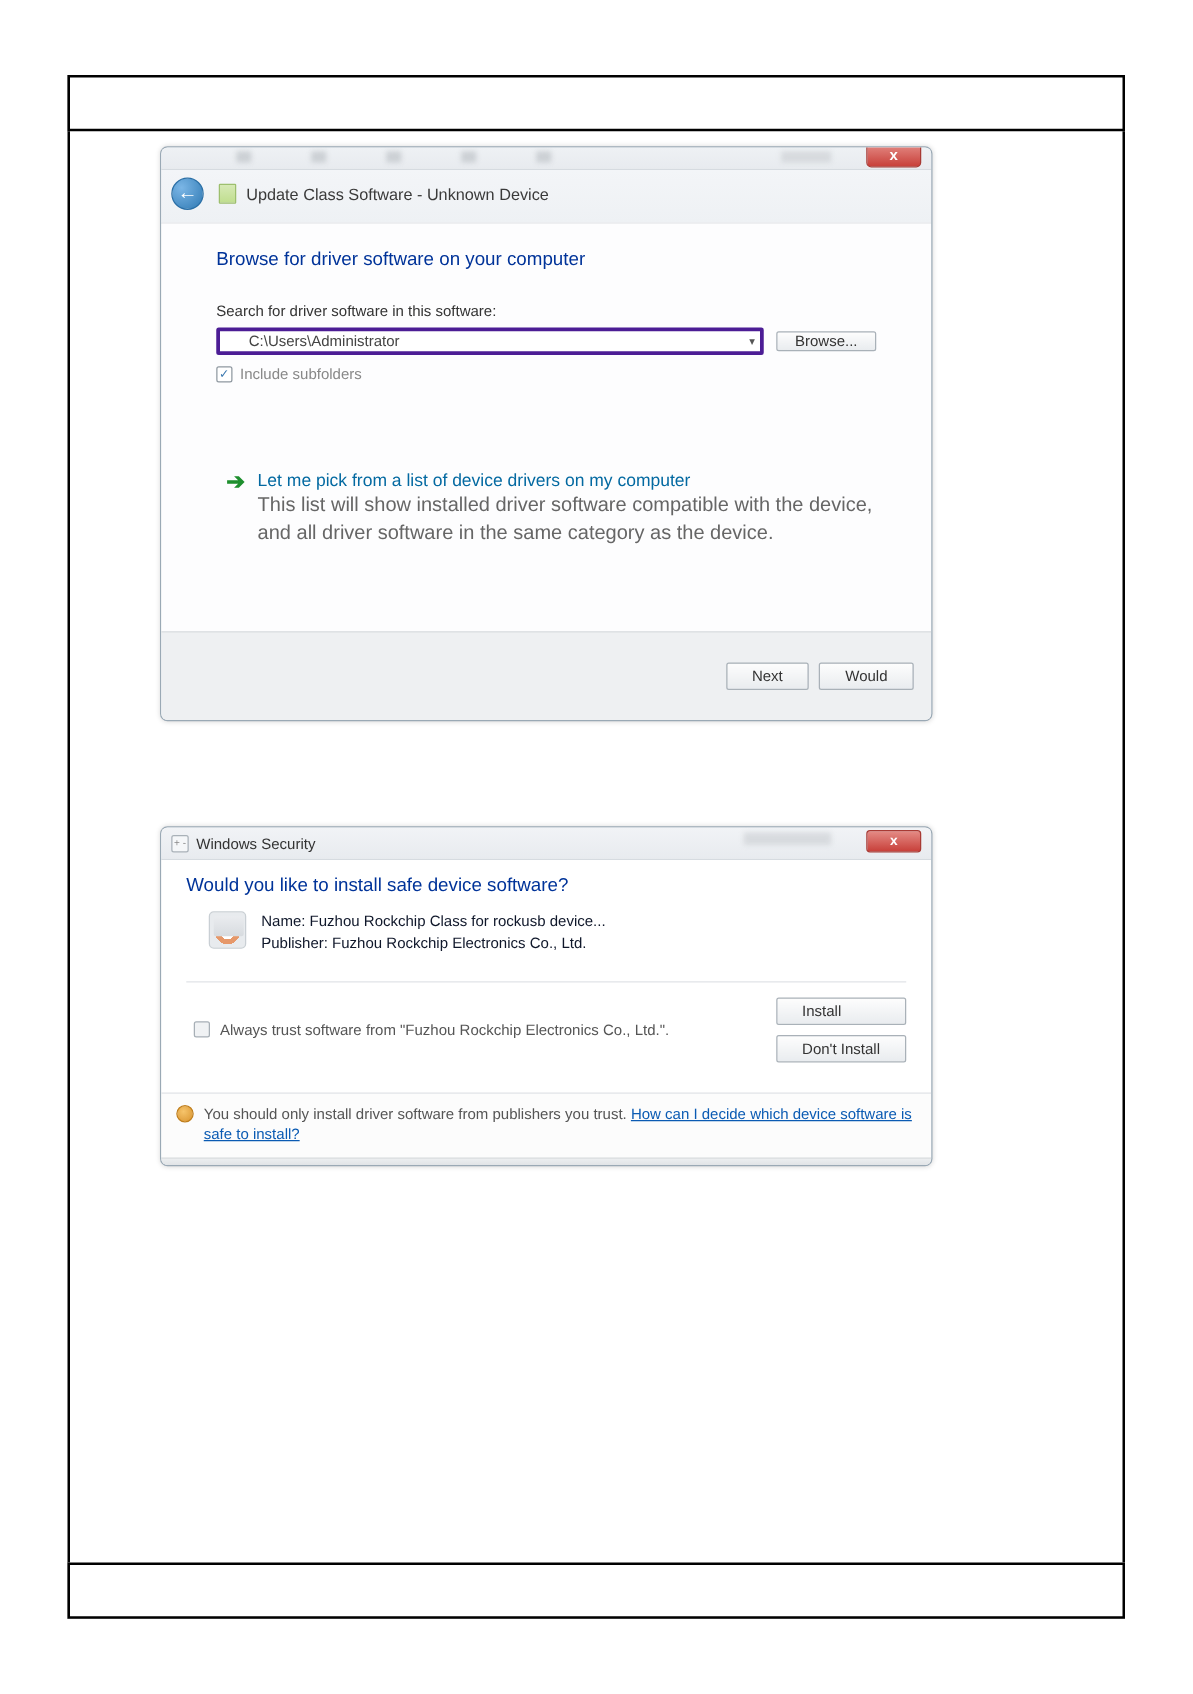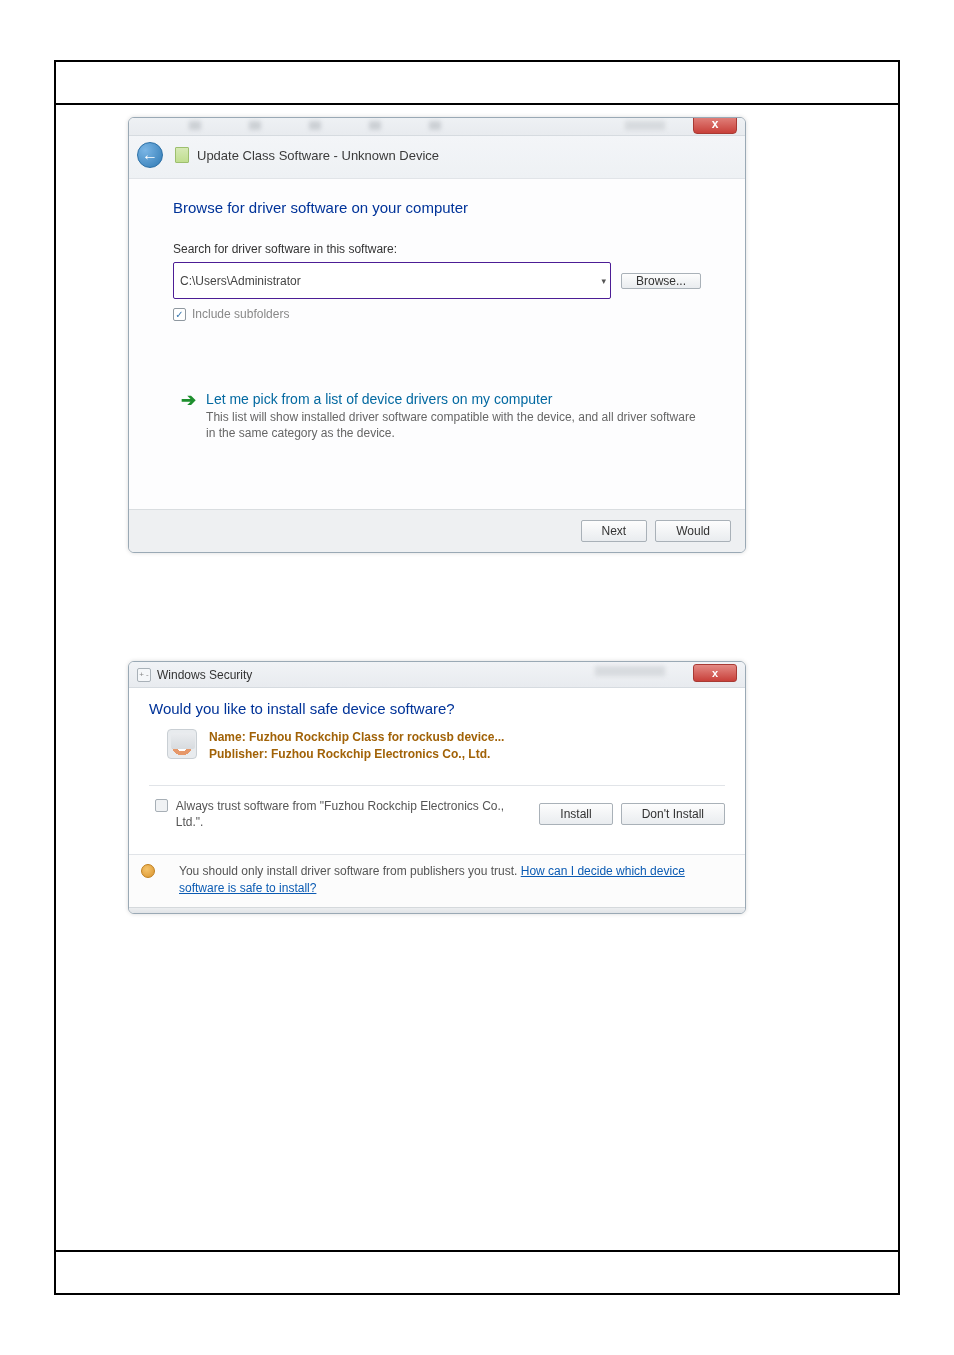--- a/index.html
+++ b/index.html
@@ -131,27 +131,27 @@
     margin-bottom: 6px;
   }
   .d1-combo-row {
     display: flex;
     gap: 10px;
     align-items: center;
     margin-bottom: 8px;
   }
   .combo {
     flex: 1;
-    height: 37px;
-    border: 1px solid #4c1d95;
+    height: 22px;
+    border: 3px solid #4c1d95;
     border-radius: 2px;
     background: #fff;
     display: flex;
     align-items: center;
-    padding: 0 6px;
+    padding: 0 23px;
     font-size: 12px;
     color: #444;
     position: relative;
   }
   .combo-arrow {
     position: absolute;
     right: 4px;
     font-size: 9px;
     color: #555;
   }
@@ -193,28 +193,28 @@
     line-height: 14px;
     margin-top: 2px;
     font-weight: bold;
   }
   .option-title {
     color: #0369a1;
     font-size: 14px;
     margin-bottom: 2px;
   }
   .option-desc {
-    font-size: 12px;
+    font-size: 16px;
     color: #666;
     line-height: 1.35;
   }
   .d1-footer {
     background: #eef0f2;
     border-top: 1px solid #d9dde0;
-    padding: 10px 14px;
+    padding: 24px 14px;
     display: flex;
     justify-content: flex-end;
     gap: 8px;
   }
   .win-btn {
     height: 22px;
     padding: 0 20px;
     border: 1px solid #a9b1b8;
     border-radius: 2px;
     background: linear-gradient(to bottom, #fdfdfd, #e9ecef);
@@ -293,21 +293,21 @@
     border-radius: 4px;
     background: radial-gradient(circle at 50% 55%, #fff 0 6px, #e6986a 6px 10px, #e8ebee 10px);
     position: relative;
   }
   .disc-icon::after{
     content:""; position:absolute; left:3px; top:3px;
     width:24px;height:16px;
     background:linear-gradient(to bottom,#eaecef,#d7dbdf);
     border-radius:2px;
   }
-  .d2-info-text { font-size: 12px; color: #a16207; line-height: 1.4; font-weight: bold; }
+  .d2-info-text { font-size: 12px; color: #0f172a; line-height: 1.4; }
   .d2-mid {
     border-top: 1px solid #e1e4e8;
     padding: 12px 0 12px 0;
     display: flex;
     align-items: center;
     gap: 10px;
   }
   .d2-mid-left {
     display: flex;
     align-items: flex-start;
@@ -318,27 +318,27 @@
   .cb2 {
     width: 13px; height: 13px;
     border: 1px solid #a7afb6;
     background: #f0f2f4;
     border-radius: 2px;
     margin-top: 1px;
   }
   .d2-trust {
     font-size: 12px; color: #555; line-height:1.35;
   }
-  .d2-btns { display:flex; gap:8px; }
+  .d2-btns { display:flex; gap:8px;flex-direction:column; }
   .d2-footer {
     border-top: 1px solid #e1e4e8;
     padding: 8px 12px 10px 12px;
     display:flex;
     align-items:flex-start;
-    gap:24px;
+    gap:8px;
     background:#fcfcfc;
   }
   .shield-icon {
     width: 14px; height: 14px;
     border-radius: 50%;
     background: radial-gradient(circle at 40% 35%, #f6c46b, #d9942f);
     border:1px solid #c07f1d;
     flex-shrink:0;
     margin-top:1px;
   }

